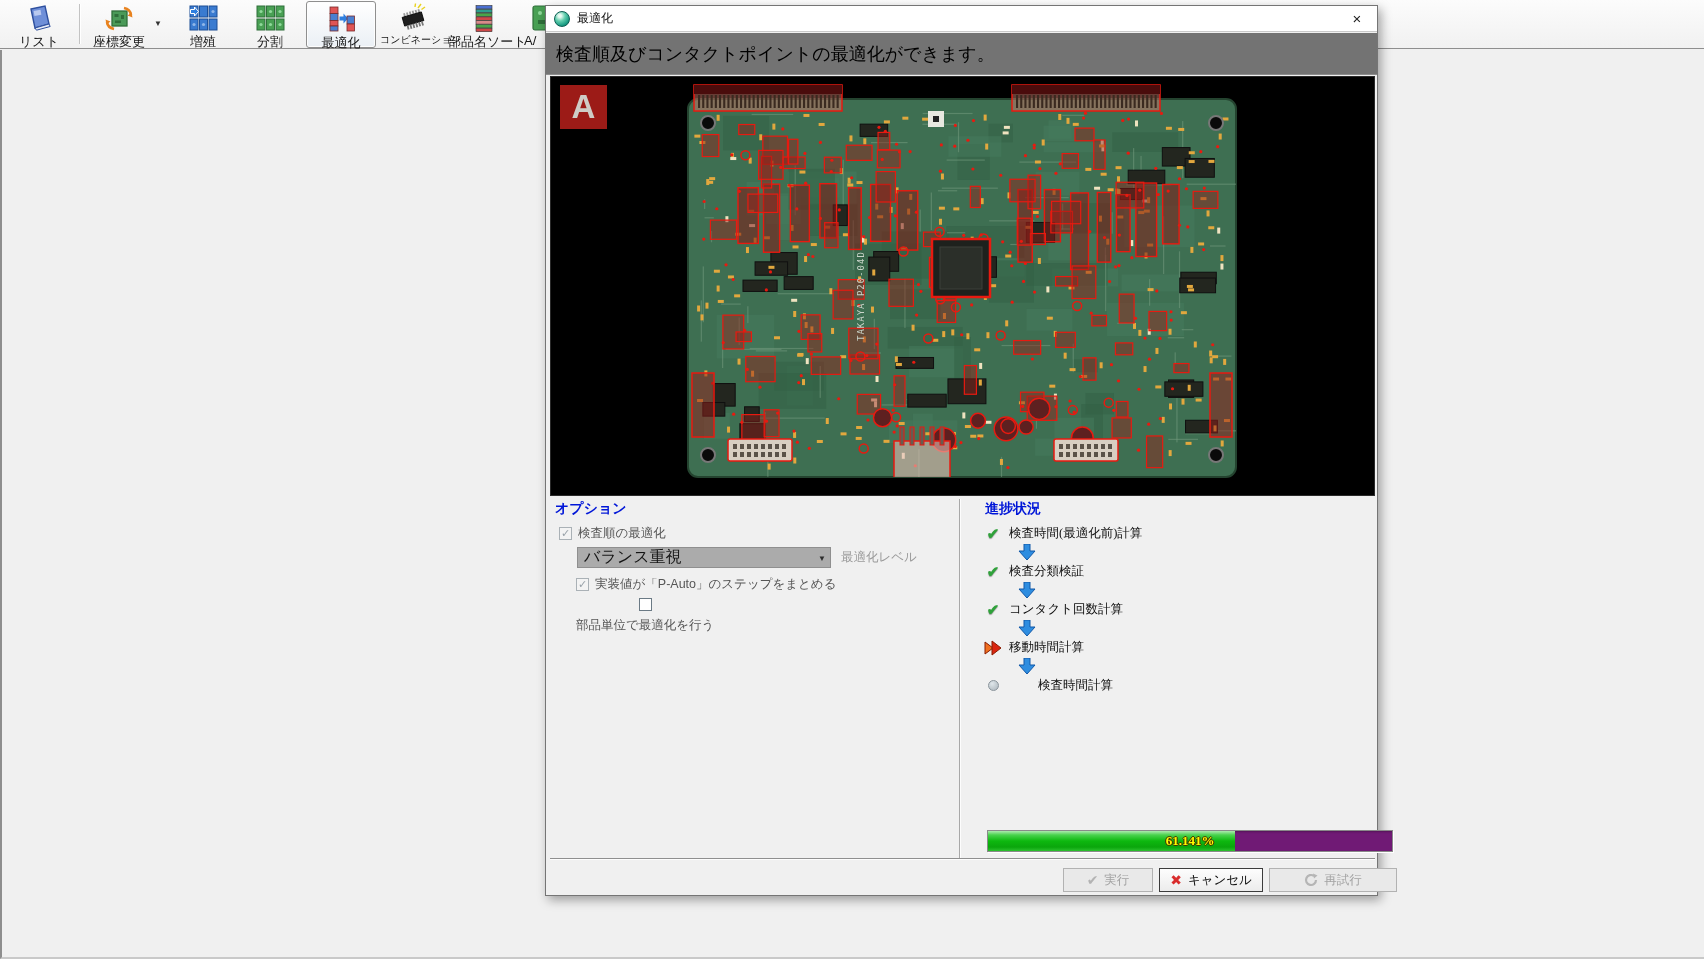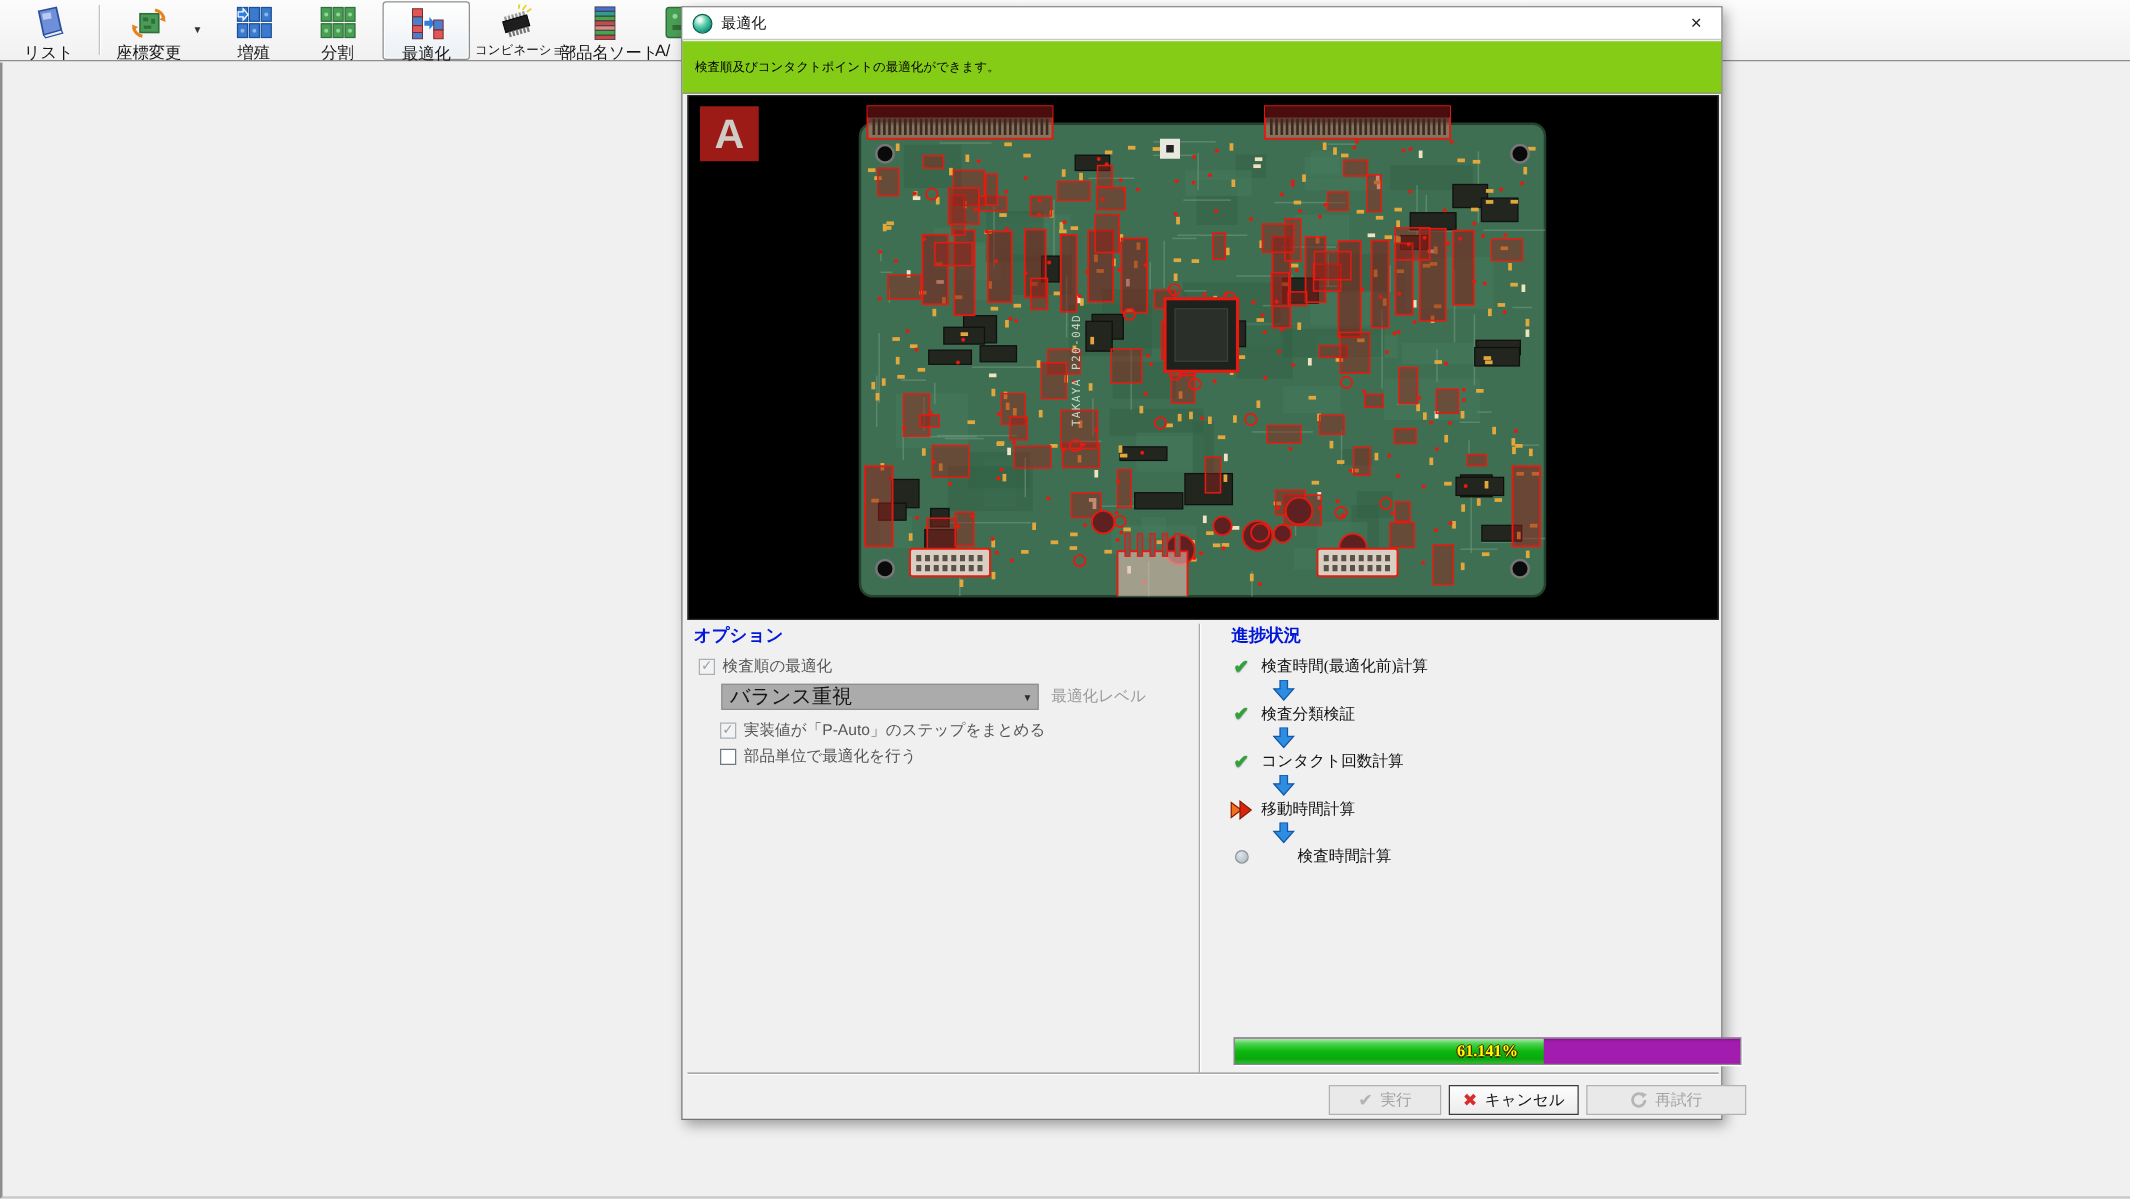--- a/index.html
+++ b/index.html
@@ -36,23 +36,23 @@
     border-bottom:1px solid #c9c9c9; display:flex; align-items:center; padding:0 8px;
   }
   .dlg-title-icon {
     width:16px; height:16px; border-radius:50%;
     background:radial-gradient(circle at 35% 28%, #eafaf2 10%, #63cfae 38%, #189a82 72%, #0a6a5c 100%);
     border:1px solid #0c5e52; margin-right:7px;
   }
   .dlg-title { font-size:12px; color:#111; }
   .dlg-close { position:absolute; right:8px; top:2px; width:24px; height:22px; text-align:center; line-height:22px; font-size:15px; color:#222; cursor:default; }
   .dlg-infobar {
-    position:absolute; left:0; top:27px; right:0; height:42px; background:#84cc16;
+    position:absolute; left:0; top:27px; right:0; height:42px; background:#737373;
     border-bottom:1px solid #8e8e8e; display:flex; align-items:center; padding-left:10px;
-    font-size:10px; color:#000;
+    font-size:18px; color:#000;
   }
   .dlg-imagearea {
     position:absolute; left:4px; top:70px; width:825px; height:420px;
     background:#000; border:1px solid #2a2a2a;
   }
   .board-side-label {
     position:absolute; left:9px; top:8px; width:47px; height:44px; background:#9c1b17;
     color:#cfccc6; font-size:33px; font-weight:bold; text-align:center; line-height:44px;
   }
   .pcb-wrap { position:absolute; left:131px; top:6px; width:560px; height:406px; }
@@ -89,21 +89,21 @@
   .step-icon .glyph-done { display:none; color:#2fa23a; font-size:15px; font-weight:bold; text-shadow:0 1px 1px rgba(0,0,0,.35); }
   .step-icon .glyph-current { display:none; }
   .step-icon .glyph-pending { display:none; width:11px; height:11px; border-radius:50%; background:radial-gradient(circle at 35% 30%, #dfe6ea, #aab4ba); border:1px solid #8a949b; }
   .step-row.done .glyph-done { display:inline; }
   .step-row.current .glyph-current { display:inline; }
   .step-row.pending .glyph-pending { display:inline-block; }
   .arrow-row { position:absolute; width:18px; height:17px; }
   
   .progress-outer {
     position:absolute; left:7px; top:331px; width:406px; height:22px;
-    background:#a21caf; border:1px solid #8a8a8a;
+    background:#701a75; border:1px solid #8a8a8a;
     box-shadow:inset 1px 1px 2px rgba(0,0,0,.25), 1px 1px 0 #fff;
   }
   .progress-fill {
     position:absolute; left:0; top:0; bottom:0; width:61.141%;
     background:linear-gradient(#aeeab0 0%, #49d24d 20%, #0db80f 50%, #0aa60c 80%, #2cc12e 100%);
   }
   .progress-text {
     position:absolute; left:0; right:0; top:0; bottom:0; text-align:center; line-height:20px;
     font-size:13px; font-weight:bold; color:#ffff00;
     text-shadow:1px 0 0 #4a3000, -1px 0 0 #4a3000, 0 1px 0 #4a3000, 0 -1px 0 #4a3000;
@@ -1051,21 +1051,21 @@
         <span class="dd-arrow">▼</span>
       </div>
       <span class="dd-side-label">最適化レベル</span>
     </div>
 
     <div class="cb-row checked disabled" style="left:25px;top:78px;">
       <span class="cb-box"><span class="mark">✓</span></span>
       <span class="cb-label">実装値が「P-Auto」のステップをまとめる</span>
     </div>
 
-    <div class="cb-row" style="left:25px;top:99px;">
+    <div class="cb-row" style="left:25px;top:99px;flex-direction:column;">
       <span class="cb-box"><span class="mark">✓</span></span>
       <span class="cb-label">部品単位で最適化を行う</span>
     </div>
   </div>
 
   <div class="panel-divider"></div>
 
   <div class="panel panel-right">
     <div class="section-header" style="left:5px;top:1px;">進捗状況</div>
 

